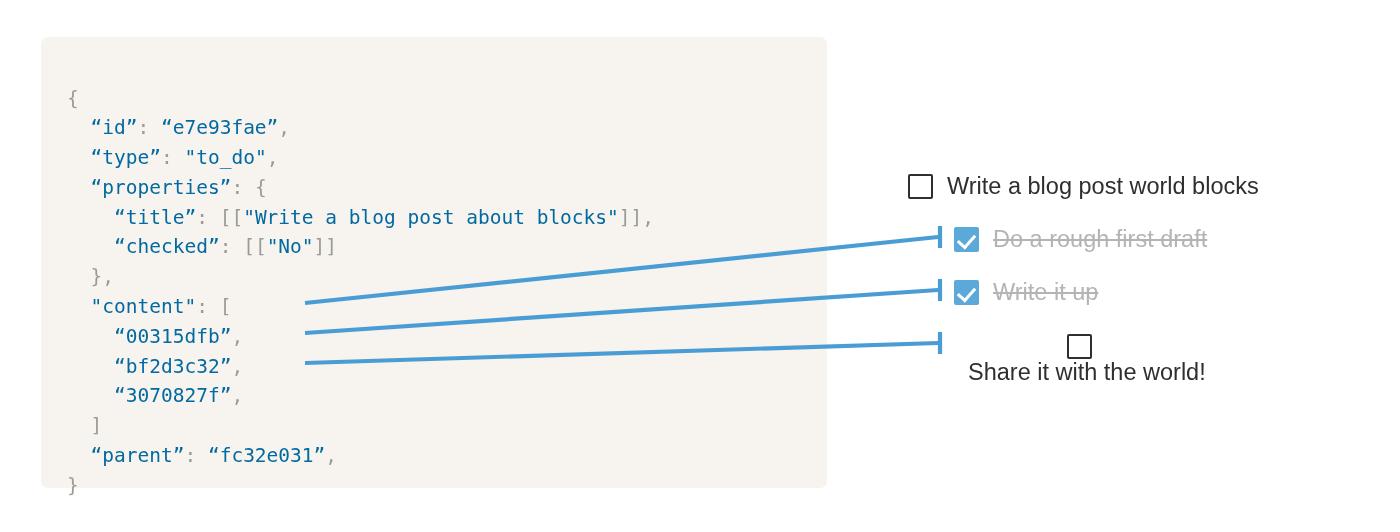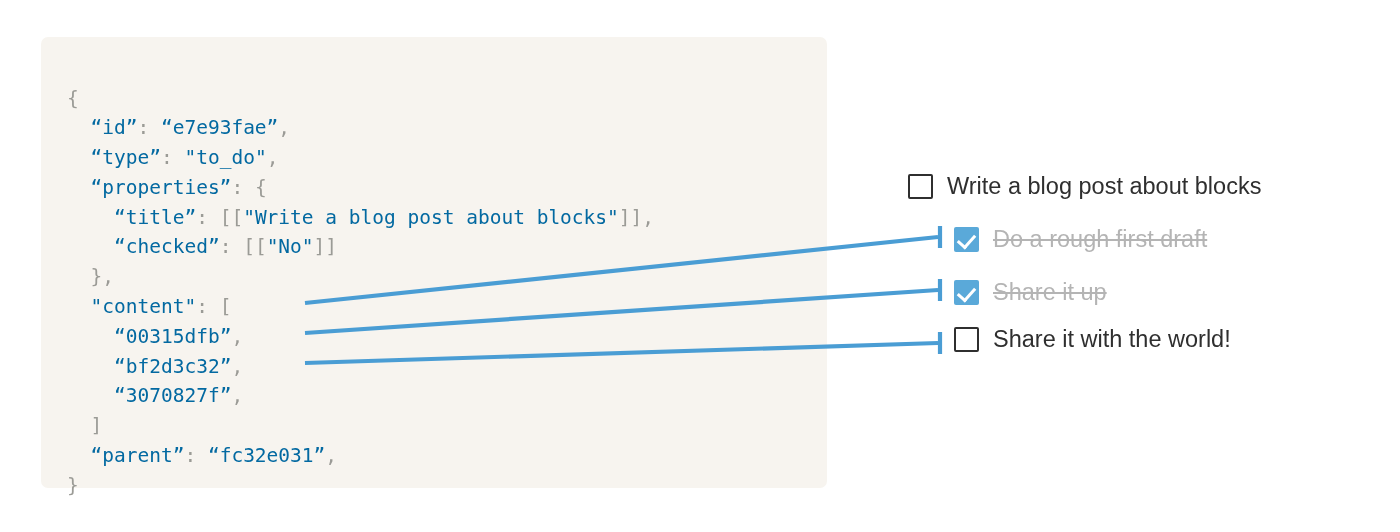--- a/index.html
+++ b/index.html
@@ -65,21 +65,21 @@
     display: flex;
     align-items: center;
     height: 36px;
     position: absolute;
     left: 0;
   }
   .todo-row.nested { left: 46px; }
   .row0 { top: 0px; }
   .row1 { top: 53px; }
   .row2 { top: 106px; }
-  .row3 { top: 153px; }
+  .row3 { top: 166px; flex-direction: column; }
 
   .cbox {
     width: 25px;
     height: 25px;
     box-sizing: border-box;
     flex: 0 0 auto;
     border-radius: 2px;
     position: relative;
   }
   .cbox.unchecked {
@@ -133,27 +133,27 @@
     </g>
     <g>
       <line x1="305" y1="363" x2="938" y2="343" stroke="#4a9dd4" stroke-width="4.2" stroke-linecap="butt"></line>
       <line x1="940" y1="332" x2="940" y2="354" stroke="#4a9dd4" stroke-width="4.2" stroke-linecap="butt"></line>
     </g>
   </svg>
 
 <div id="checklist">
     <div class="todo-row row0">
       <div class="cbox unchecked"></div>
-      <div class="todo-label">Write a blog post about blocks</div>
+      <div class="todo-label">Write a blog post world blocks</div>
     </div>
     <div class="todo-row row1 nested">
       <div class="cbox checked"></div>
       <div class="todo-label done">Do a rough first draft</div>
     </div>
     <div class="todo-row row2 nested">
       <div class="cbox checked"></div>
-      <div class="todo-label done">Share it up</div>
+      <div class="todo-label done">Write it up</div>
     </div>
     <div class="todo-row row3 nested">
       <div class="cbox unchecked"></div>
       <div class="todo-label">Share it with the world!</div>
     </div>
   </div>
 
 </body></html>

